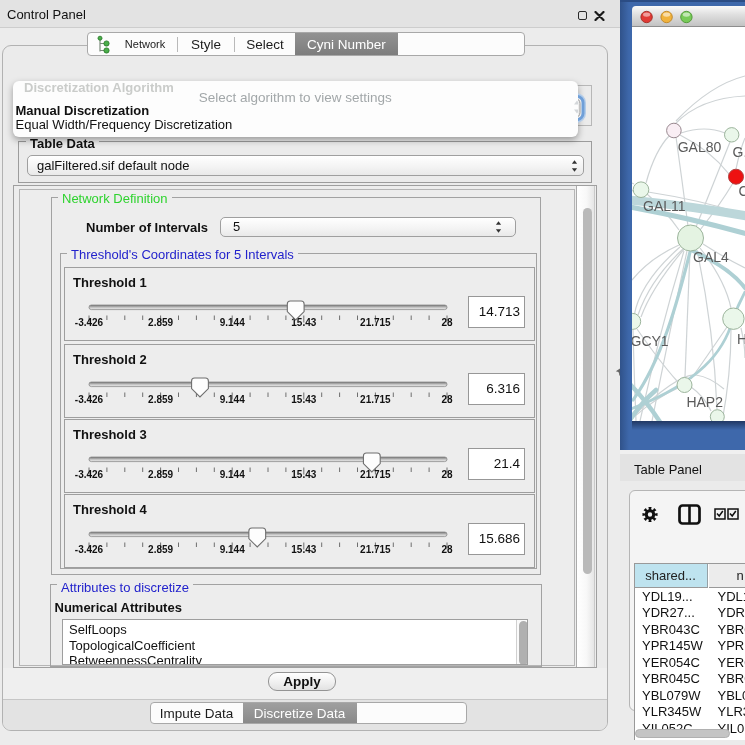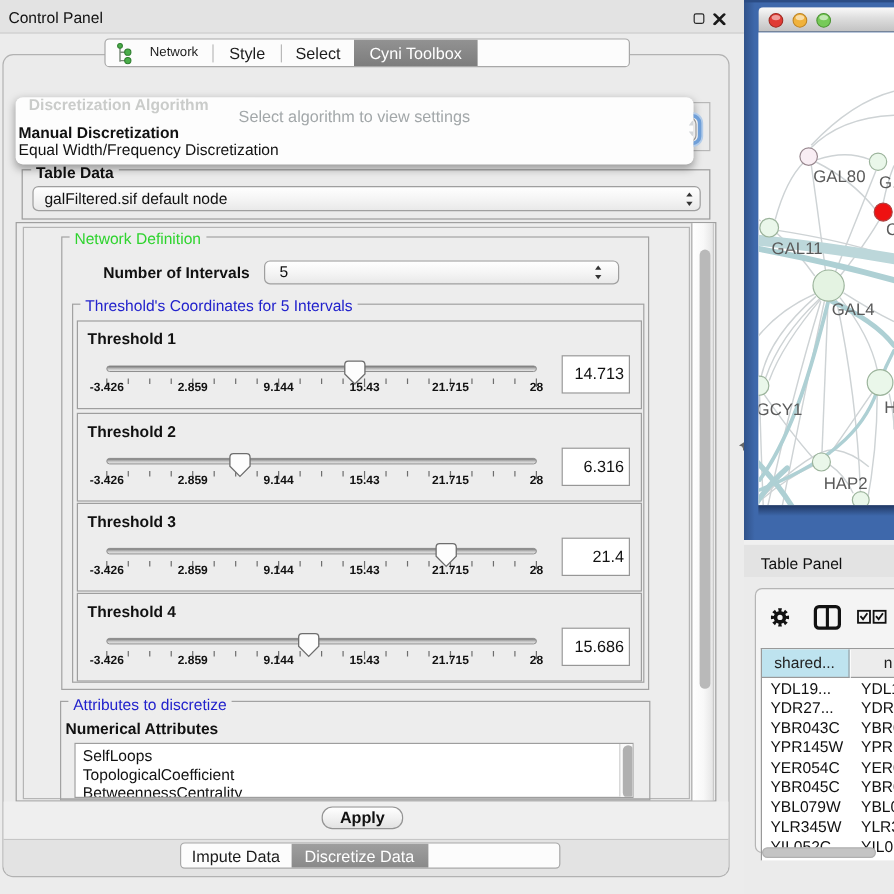--- a/index.html
+++ b/index.html
@@ -31,21 +31,21 @@
     <path d="M5,3 L5,16.5 M5,8.5 L11,8.5 M5,15.5 L11,15.5" stroke="#7a8a7a" stroke-width="1.2" fill="none"></path>
     <circle cx="5" cy="3.2" r="2" fill="#4aae4a" stroke="#2e7d2e" stroke-width="0.9"></circle>
     <circle cx="11.5" cy="8.5" r="2.6" fill="#4aae4a" stroke="#2e7d2e" stroke-width="0.9"></circle>
     <circle cx="11.5" cy="15.5" r="2.6" fill="#4aae4a" stroke="#2e7d2e" stroke-width="0.9"></circle>
   </svg>
   <div class="abs" style="left:25px;top:0;width:64px;line-height:23px;font-size:11px;color:#1c1c1c;font-weight:500;text-align:center;">Network</div>
   <div class="abs" style="left:88.5px;top:4px;width:1px;height:15px;background:#b9b9b9;"></div>
   <div class="abs" style="left:90px;top:0;width:56px;line-height:23px;font-size:13.5px;color:#1c1c1c;font-weight:500;text-align:center;">Style</div>
   <div class="abs" style="left:146px;top:4px;width:1px;height:15px;background:#b9b9b9;"></div>
   <div class="abs" style="left:147px;top:0;width:60px;line-height:23px;font-size:13.5px;color:#1c1c1c;font-weight:500;text-align:center;">Select</div>
-  <div class="abs" style="left:206.7px;top:0;width:103.3px;height:24px;background:linear-gradient(180deg,#929292,#7b7b7b);color:#fff;line-height:23px;font-size:13.5px;text-align:center;">Cyni Toolbox</div>
+  <div class="abs" style="left:206.7px;top:0;width:103.3px;height:24px;background:linear-gradient(180deg,#929292,#7b7b7b);color:#fff;line-height:23px;font-size:13.5px;text-align:center;">Cyni Number</div>
 </div>
 
 <div class="abs" style="left:18px;top:85px;width:574px;height:41px;border:1px solid #b7b7b7;"></div>
 
 <div class="abs" style="left:18px;top:141px;width:574px;height:42px;border:1px solid #9c9c9c;">
   <span class="gtitle" style="font-weight:bold;color:#111;left:7px;top:-6px;">Table Data</span>
   <div class="combo t13" style="left:8px;top:13px;width:557px;height:21px;line-height:19px;padding-left:9px;">galFiltered.sif default node
     <svg class="spin" style="right:5px;" width="8" height="15" viewBox="0 0 8 15">
         <path d="M4,1 L7,5 L1,5 Z" fill="#333"></path>
         <path d="M4,14 L7,10 L1,10 Z" fill="#333"></path>
@@ -381,19 +381,19 @@
   <rect x="39.5" y="1.5" width="20" height="18" rx="3" fill="none" stroke="#111" stroke-width="2.7"></rect>
   <line x1="49.5" y1="1.5" x2="49.5" y2="19.5" stroke="#111" stroke-width="2.6"></line>
   <g stroke="#111" stroke-width="1.5" fill="none">
     <rect x="75" y="5" width="10" height="10"></rect>
     <path d="M77,9.5 l2.2,2.5 l3.6,-5"></path>
     <rect x="88" y="5" width="10" height="10"></rect>
     <path d="M90,9.5 l2.2,2.5 l3.6,-5"></path>
   </g>
 </svg>
 
-<div class="abs" style="left:633.5px;top:540px;width:111.5px;height:177px;background:#fff;border-top:1px solid #999;border-left:1px solid #999;overflow:hidden;">
+<div class="abs" style="left:633.5px;top:563px;width:111.5px;height:177px;background:#fff;border-top:1px solid #999;border-left:1px solid #999;overflow:hidden;">
   <div class="abs" style="left:0;top:0;width:73px;height:23.5px;background:#bee3ef;border-right:1px solid #95a0a5;border-bottom:1px solid #999;text-align:center;line-height:23px;font-size:13px;color:#222;">shared...</div>
   <div class="abs" style="left:74px;top:0;width:38px;height:23.5px;background:#ececec;border-bottom:1px solid #999;line-height:23px;font-size:13px;color:#222;padding-left:28px;">n</div>
   <div class="abs t13" style="left:7.5px;top:24.5px;line-height:16.55px;">YDL19...<br>YDR27...<br>YBR043C<br>YPR145W<br>YER054C<br>YBR045C<br>YBL079W<br>YLR345W<br>YIL052C</div>
   <div class="abs t13" style="left:83px;top:24.5px;line-height:16.55px;">YDL1<br>YDR2<br>YBR0<br>YPR1<br>YER0<br>YBR0<br>YBL0<br>YLR3<br>YIL0</div>
   <div class="abs" style="left:0;top:165px;width:95px;height:8.5px;background:#c4c4c4;border:1px solid #b0b0b0;border-radius:4.5px;"></div>
 </div>
 
 </body></html>

